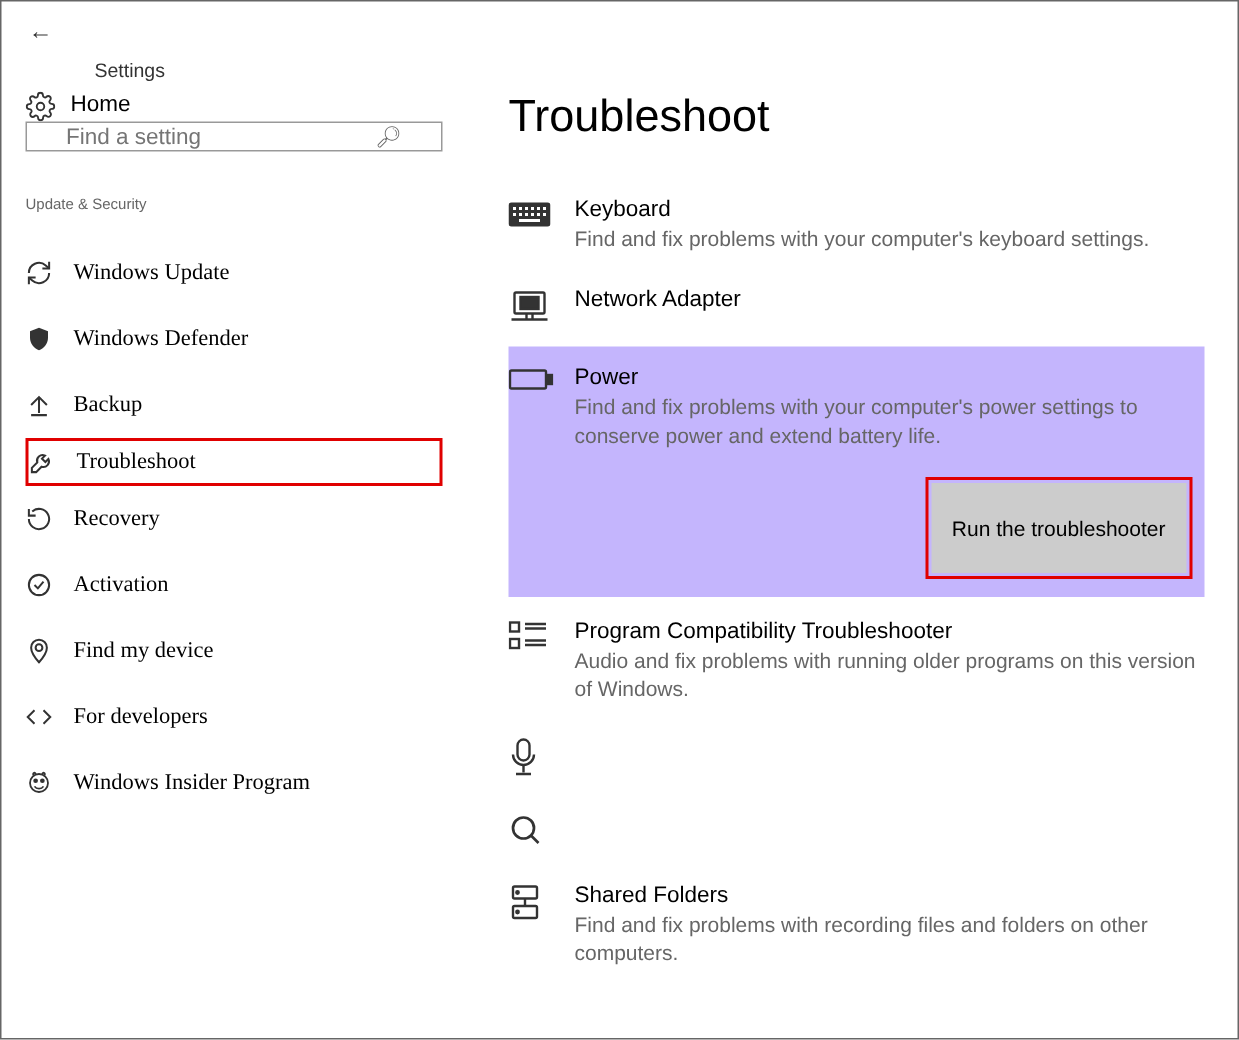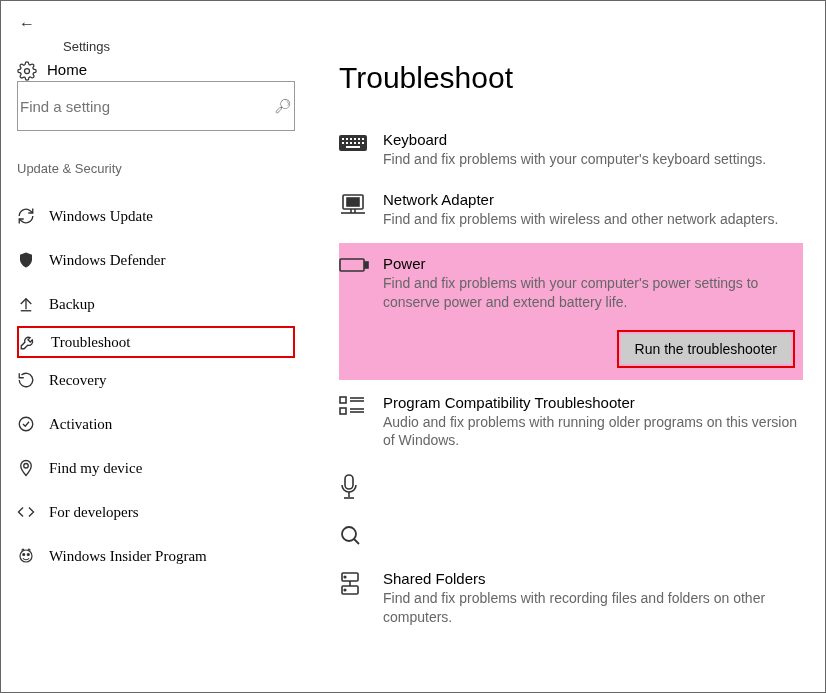--- a/index.html
+++ b/index.html
@@ -5,38 +5,38 @@
     * { margin: 0; padding: 0; box-sizing: border-box; font-family: "Segoe UI", Tahoma, sans-serif; }
     body { background: #fff; color: #000; width: 826px; height: 693px; border: 1px solid #666; overflow: hidden; }
     .titlebar { display: flex; align-items: center; height: 42px; padding-left: 18px; }
     .back-arrow { font-size: 16px; color: #333; margin-right: 28px; cursor: default; }
     .title { font-size: 13px; color: #333; margin-top: 48px; }
     .layout { display: flex; height: calc(100% - 42px); }
     .sidebar { width: 310px; padding: 18px 16px 0 16px; flex-shrink: 0; }
     .home-row { display: flex; margin-bottom: 0; cursor: default; }
     .home-row .icon { width: 30px; display: flex; justify-content: flex-start; }
     .home-row .label { font-size: 15px; color: #000; }
-    .search-box { display: flex; align-items: center; justify-content: space-between; border: 1px solid #999; height: 50px; padding: 0 2px; margin-bottom: 30px; }
+    .search-box { display: flex; align-items: center; justify-content: space-between; border: 1px solid #999; height: 20px; padding: 0 26px; margin-bottom: 30px; }
     .search-box input { border: none; outline: none; font-size: 15px; color: #666; flex: 1; background: transparent; }
     .search-icon { color: #666; font-size: 14px; transform: scaleX(-1); }
-    .section-title { font-size: 13px; color: #666; margin-bottom: 18px; }
+    .section-title { font-size: 10px; color: #666; margin-bottom: 18px; }
     .nav-item { display: flex; align-items: center; height: 44px; cursor: default; }
     .nav-item .icon { width: 32px; display: flex; justify-content: flex-start; color: #333; }
     .nav-item .label { font-size: 15px; color: #000; font-family: Liberation Serif, serif; }
     .nav-item.highlighted { border: 2px solid #e00000; height: 32px;}
     .main { flex: 1; padding: 18px 22px 0 28px; overflow-y: auto; }
     .main-title { font-size: 30px; font-weight: 400; margin-bottom: 28px; }
     .ts-item { display: flex; padding: 8px 0 14px 0; }
-    .ts-item.selected { background: #f9a8d4; padding-top: 12px; padding-bottom: 16px; margin-bottom: 6px;}
+    .ts-item.selected { background: #c4b5fd; padding-top: 12px; padding-bottom: 16px; margin-bottom: 6px;}
     .ts-item .ts-icon { width: 44px; display: flex; justify-content: flex-start; padding-top: 2px; flex-shrink:0; }
     .ts-item .ts-content { flex: 1; }
     .ts-item .ts-title { font-size: 15px; color: #000; margin-bottom: 2px; }
     .ts-item .ts-desc { font-size: 14px; color: #666; line-height: 1.35; padding-right: 6px;}
     .run-btn-wrap { display: flex; justify-content: flex-end; padding-right: 12px; margin-top: 22px;}
-    .run-btn { background: #ccc; border: none; padding: 7px 14px; font-size: 14px; color: #000; cursor: default; outline: 2px solid #e00000; outline-offset: 2px;}
+    .run-btn { background: #ccc; border: none; padding: 22px 14px; font-size: 14px; color: #000; cursor: default; outline: 2px solid #e00000; outline-offset: 2px;}
     svg { display: block; }
     .main::-webkit-scrollbar { width: 0; }
   </style>
 </head>
 <body>
 
 <div class="titlebar">
   <span class="back-arrow">←</span>
   <span class="title">Settings</span>
 </div>
@@ -189,21 +189,20 @@
           <svg width="28" height="24" viewBox="0 0 28 24" fill="none" stroke="#333" stroke-width="1.6">
             <rect x="4" y="2" width="20" height="14" rx="1"></rect>
             <rect x="8" y="5" width="12" height="8" fill="#333"></rect>
             <path d="M2 20h24"></path>
             <path d="M12 16v4"></path>
             <path d="M16 16v4"></path>
           </svg>
         </span>
       <div class="ts-content">
         <div class="ts-title">Network Adapter</div>
-        <div class="ts-desc">Find and fix problems with wireless and other network adapters.</div>
       </div>
     </div>
 
     <div class="ts-item selected">
       <span class="ts-icon">
           <svg width="30" height="16" viewBox="0 0 30 16" fill="none" stroke="#333" stroke-width="1.6">
             <rect x="1" y="2" width="24" height="12" rx="1"></rect>
             <rect x="26" y="5" width="3" height="6" fill="#333"></rect>
           </svg>
         </span>

